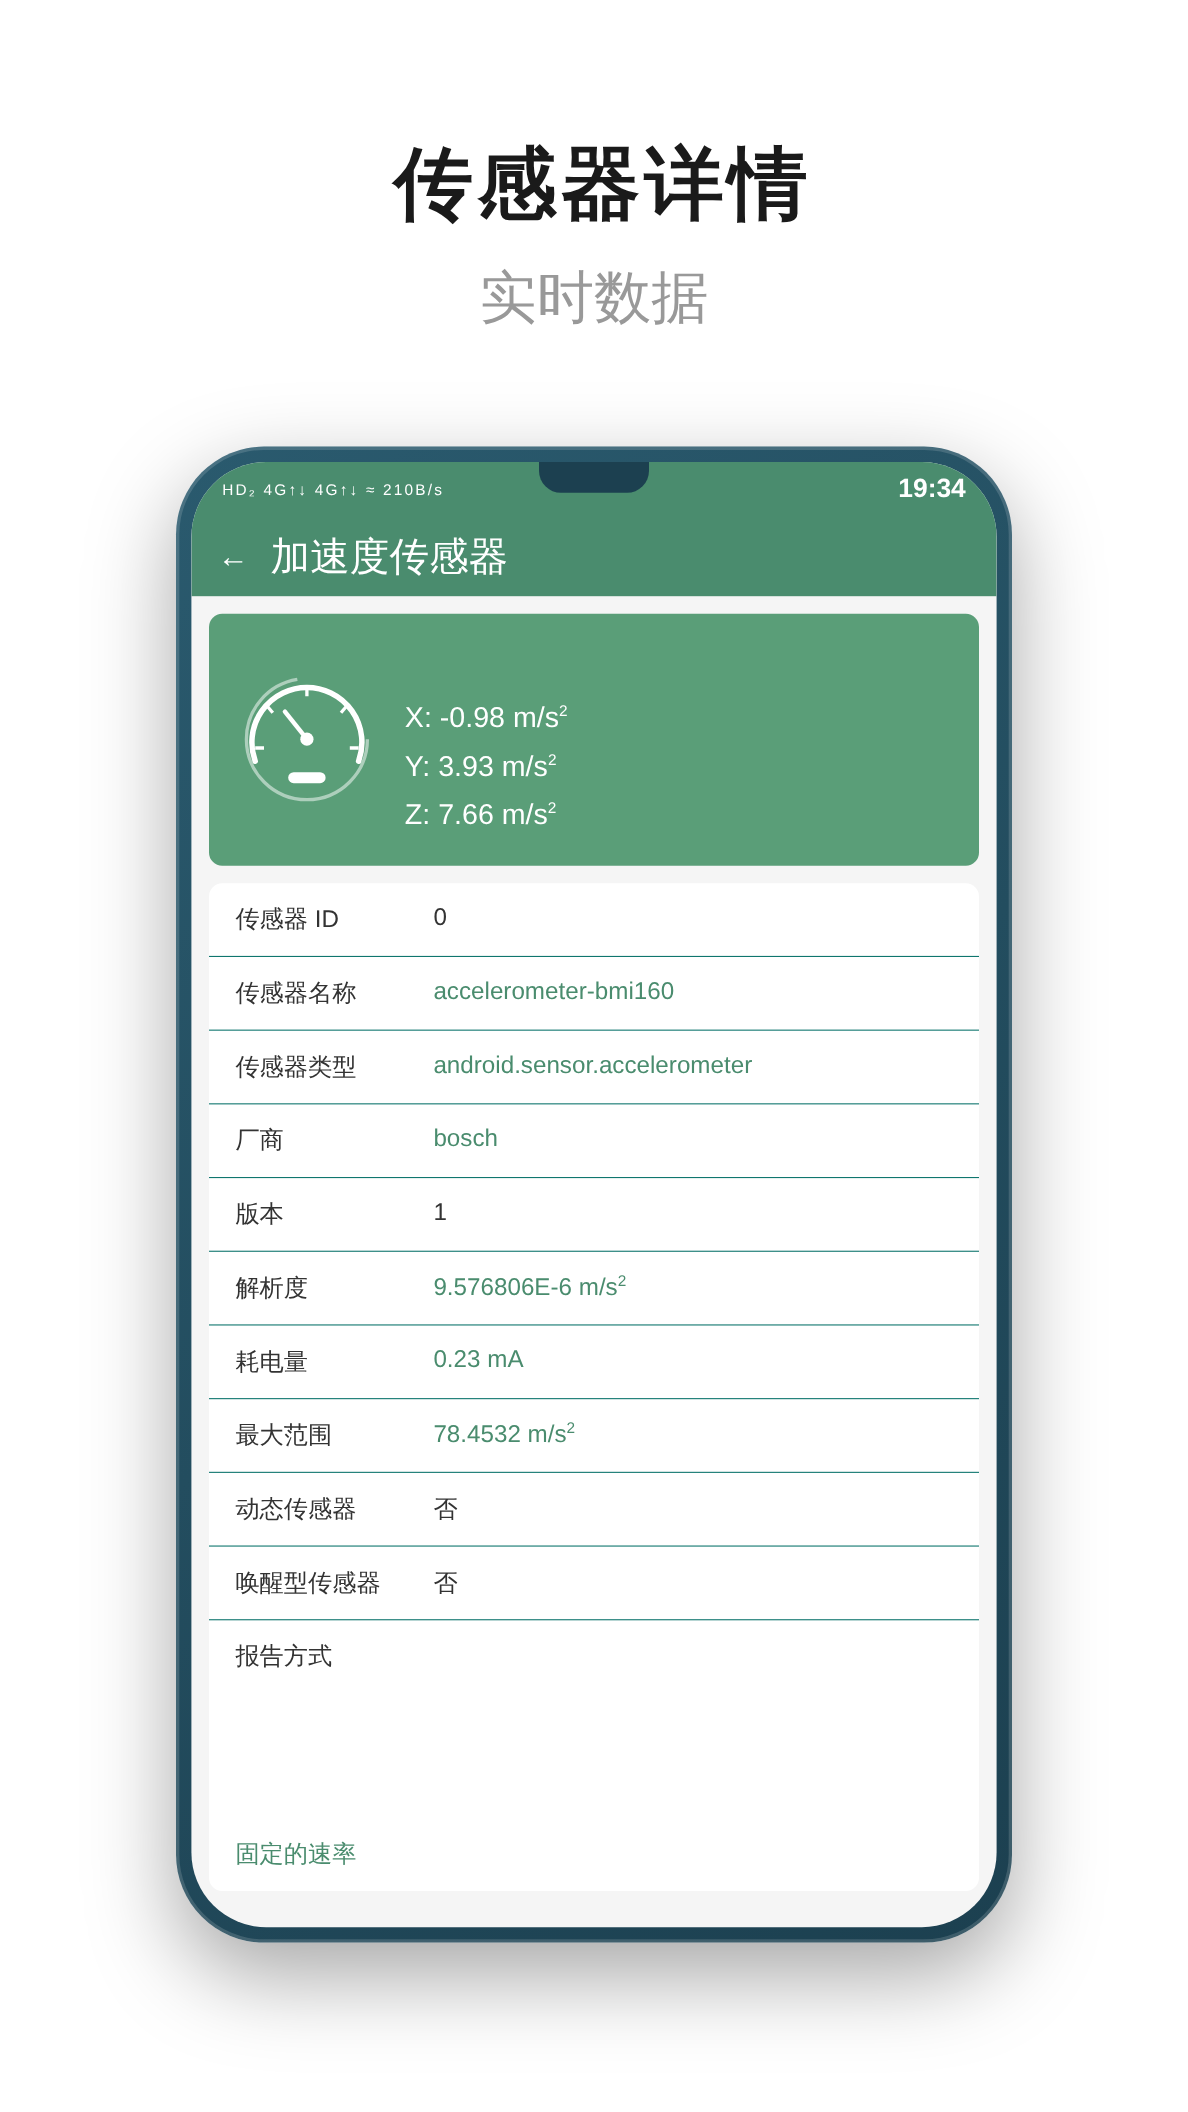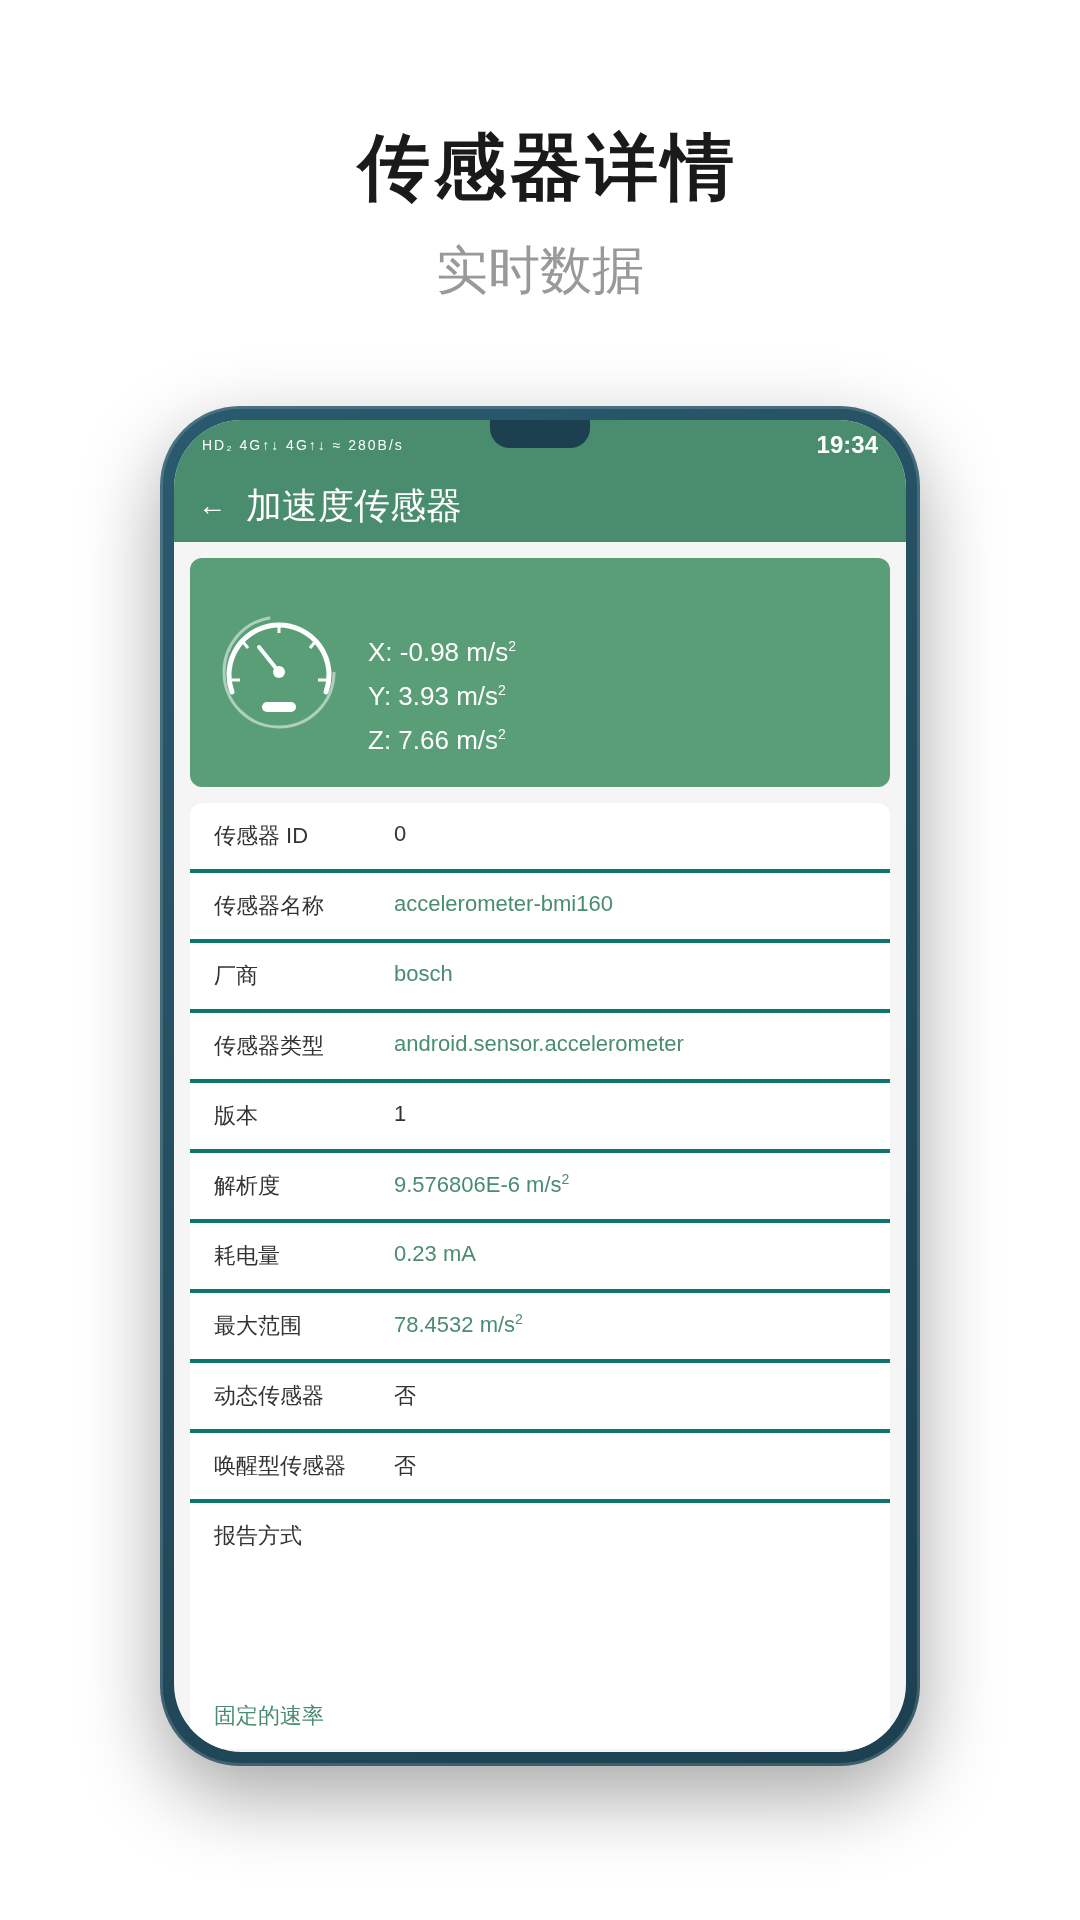--- a/index.html
+++ b/index.html
@@ -178,21 +178,21 @@
       margin: 0 16px 16px;
       border-radius: 12px;
       padding: 0;
       overflow: hidden;
     }
 
     .detail-row {
       display: flex;
       align-items: flex-start;
       padding: 18px 24px;
-      border-bottom: 4px solid #0f766e;
+      border-bottom: 1px solid #0f766e;
     }
 
     .detail-row:last-child {
       border-bottom: none;
       flex-direction: column;
     }
 
     .detail-label {
       flex: 0 0 180px;
       font-size: 22px;
@@ -226,21 +226,21 @@
 </div>
 
 <div class="phone-wrapper">
   <div class="phone-frame">
     <div class="phone-screen">
 
       <div class="notch"></div>
 
       <div class="status-bar">
         <div class="status-left">
-          <span style="font-size:14px; letter-spacing:2px;">HD₂ 4G↑↓ 4G↑↓ ≈ 280B/s</span>
+          <span style="font-size:14px; letter-spacing:2px;">HD₂ 4G↑↓ 4G↑↓ ≈ 210B/s</span>
         </div>
         <div class="status-right">
           <span style="font-size:24px; font-weight:600;">19:34</span>
         </div>
       </div>
 
       <div class="app-bar">
         <span class="back-arrow">←</span>
         <span class="app-bar-title">加速度传感器</span>
       </div>
@@ -278,26 +278,26 @@
         <div class="details-card" id="details-list">
         <div class="detail-row">
               <div class="detail-label">传感器 ID</div>
               <div class="detail-value black">0</div>
             </div>
             <div class="detail-row">
               <div class="detail-label">传感器名称</div>
               <div class="detail-value">accelerometer-bmi160</div>
             </div>
             <div class="detail-row">
+              <div class="detail-label">传感器类型</div>
+              <div class="detail-value">android.sensor.accelerometer</div>
+            </div>
+            <div class="detail-row">
               <div class="detail-label">厂商</div>
               <div class="detail-value">bosch</div>
-            </div>
-            <div class="detail-row">
-              <div class="detail-label">传感器类型</div>
-              <div class="detail-value">android.sensor.accelerometer</div>
             </div>
             <div class="detail-row">
               <div class="detail-label">版本</div>
               <div class="detail-value black">1</div>
             </div>
             <div class="detail-row">
               <div class="detail-label">解析度</div>
               <div class="detail-value">9.576806E-6 m/s<sup>2</sup></div>
             </div>
             <div class="detail-row">

